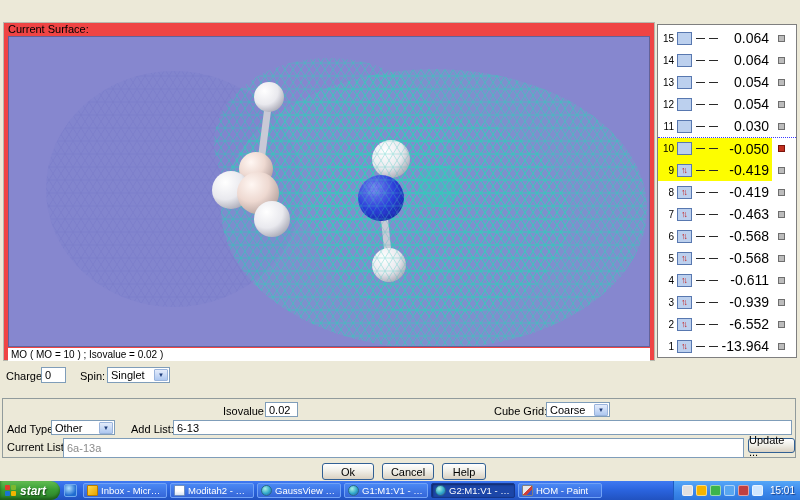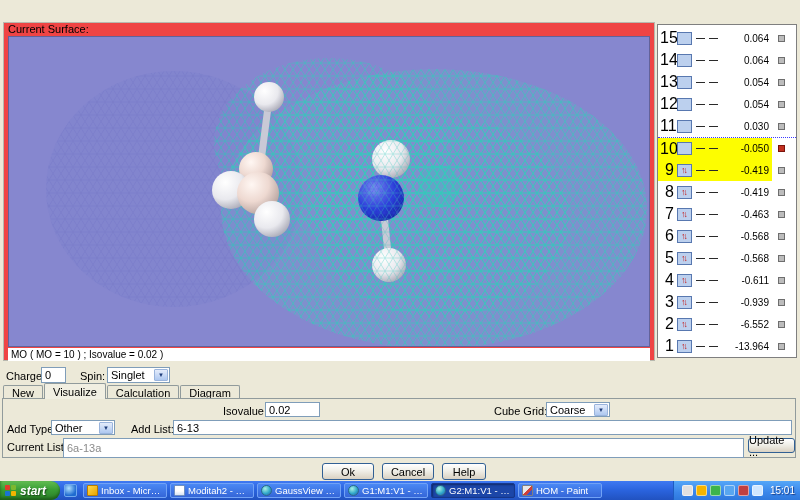--- a/index.html
+++ b/index.html
@@ -33,26 +33,26 @@
   .surface-status { position:absolute; left:4px; top:325px; width:642px; height:13px;
     background:#ffffff; font-size:10px; line-height:13px; padding-left:3px; color:#000; }
 
   
   .mo-panel { position:absolute; left:657px; top:4px; width:140px; height:334px;
     background:#ffffff; border:1px solid #7f7f7f; padding-top:2px; overflow:hidden; }
   .mo-row { display:flex; align-items:center; height:22px; width:100%; }
   .mo-row.sep { border-top:1px dotted #3b3bff; }
   .mo-main { display:flex; align-items:center; width:114px; height:100%; padding-left:2px; }
   .mo-row.hl .mo-main { background:#fdfd00; }
-  .mo-num { width:14px; font-size:16px; text-align:right; color:#000; }
+  .mo-num { width:14px; font-size:10px; text-align:right; color:#000; }
   .mo-box { width:15px; height:13px; margin-left:3px; background:#bcd0ee; border:1px solid #5878b0;
     display:flex; align-items:center; justify-content:center; }
   .mo-box i { font-style:normal; color:#c41e1e; font-size:9px; line-height:1; margin:0 -1px; }
   .mo-dash { width:9px; height:0; border-top:1px solid #2a2a2a; margin-left:4px; }
-  .mo-energy { flex:1; font-size:10px; text-align:right; padding-right:3px; color:#000; }
+  .mo-energy { flex:1; font-size:14px; text-align:right; padding-right:3px; color:#000; }
   .mo-check { width:7px; height:7px; margin-left:6px; border:1px solid #6e6e6e; }
   .mo-check.gray { background:#bcbcbc; }
   .mo-check.red { background:#c23020; border-color:#7a140c; }
 
   
   .lbl { position:absolute; font-size:11px; color:#000; white-space:nowrap; }
   .tbox { position:absolute; height:16px; border:1px solid #7f9db9; background:#fff;
     font-size:11px; font-family:"Liberation Sans",sans-serif; padding:0 3px; color:#000; }
   .tbox.gray { color:#8b8b8b; }
   .combo { position:absolute; height:16px; border:1px solid #7f9db9; background:#fff;
@@ -353,30 +353,24 @@
       </div>
 
     <span class="lbl" style="left:6px; top:350px;">Charge:</span>
     <input class="tbox" style="left: 41px; top: 347px; width: 25px;" value="0">
     <span class="lbl" style="left:80px; top:350px;">Spin:</span>
     <div class="combo" style="left:107px; top:347px; width:63px;">
       <span>Singlet</span>
       <span class="arr">▼</span>
     </div>
 
-    <div class="tabs">
-      <span class="tab">New</span>
-      <span class="tab active">Visualize</span>
-      <span class="tab">Calculation</span>
-      <span class="tab">Diagram</span>
-    </div>
 
     <div class="tab-panel">
       <span class="lbl" style="left:220px; top:6px;">Isovalue:</span>
-      <input class="tbox" style="left: 262px; top: 3px; width: 55px; height: 15px;" value="0.02">
+      <input class="tbox" style="left: 262px; top: 3px; width: 33px; height: 15px;" value="0.02">
       <span class="lbl" style="left:491px; top:6px;">Cube Grid:</span>
       <div class="combo" style="left:543px; top:3px; width:64px; height:15px;">
         <span>Coarse</span>
         <span class="arr">▼</span>
       </div>
 
       <span class="lbl" style="left:4px; top:24px;">Add Type:</span>
       <div class="combo" style="left:48px; top:21px; width:64px; height:15px;">
         <span>Other</span>
         <span class="arr">▼</span>

